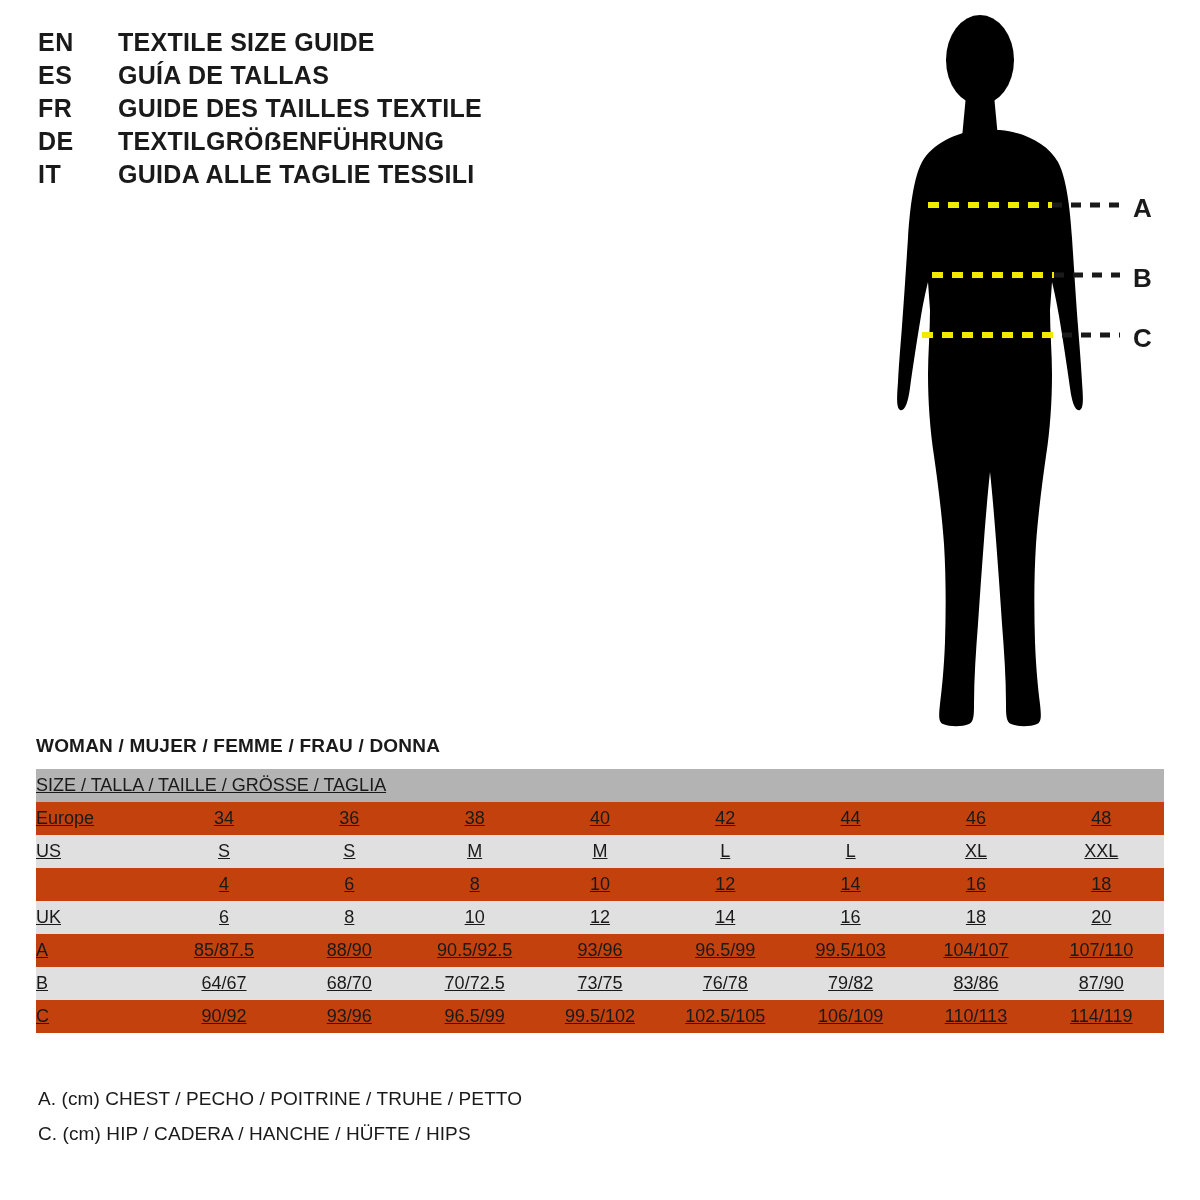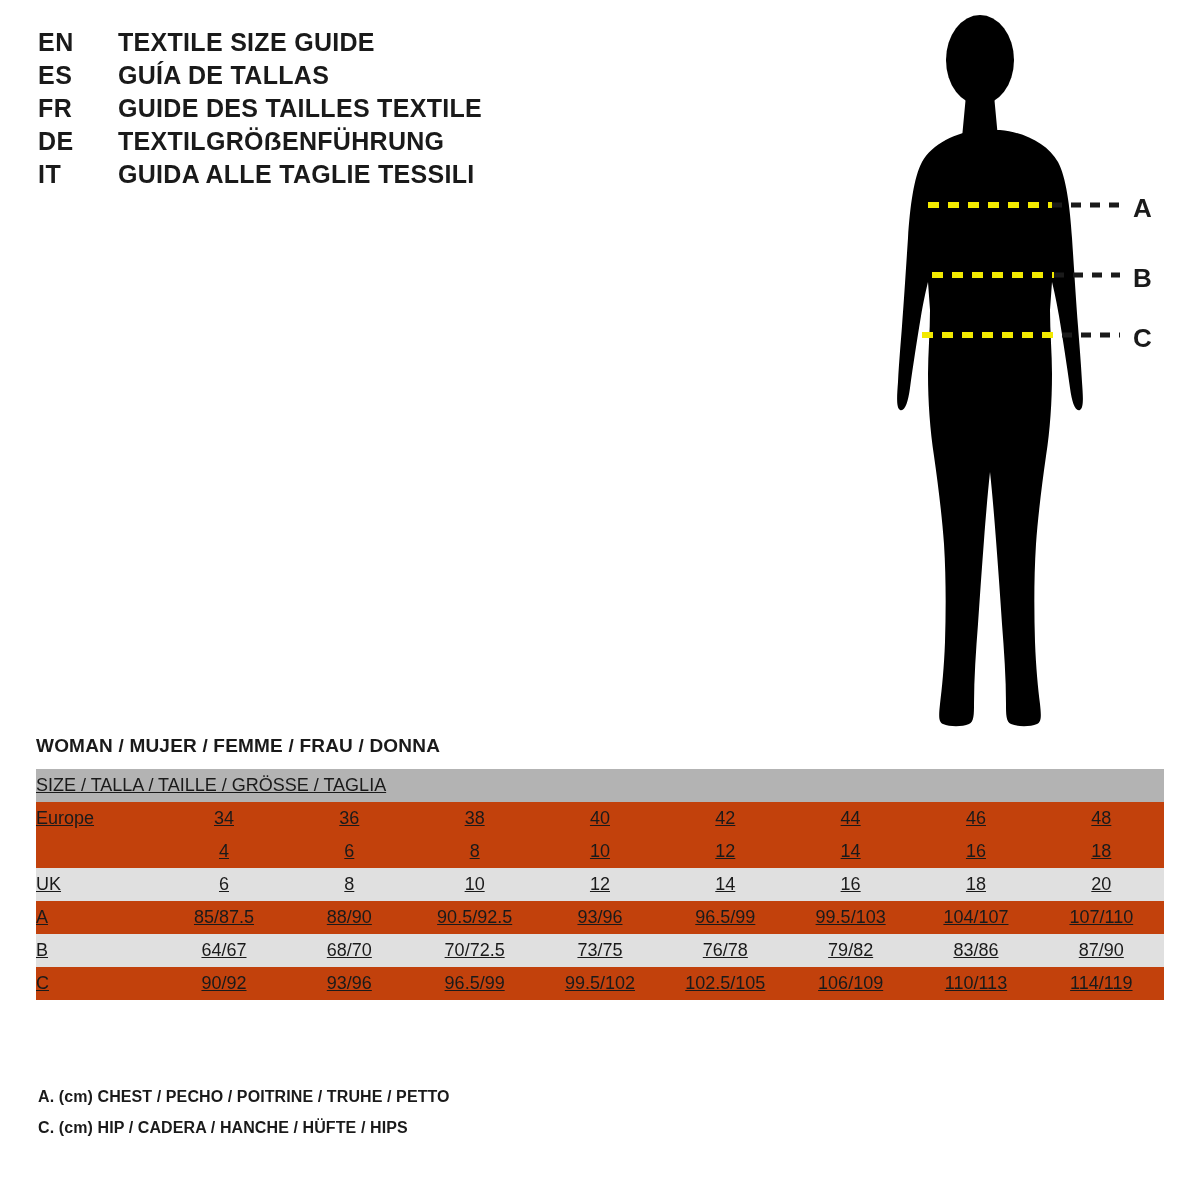--- a/index.html
+++ b/index.html
@@ -108,22 +108,22 @@
   .val-cell { text-align: center; }
 
   
   #legend {
     position: absolute;
     left: 38px;
     top: 1088px;
     width: 700px;
   }
   .legend-line {
-    font-size: 16px;
-    font-weight: bold;
+    font-size: 19px;
+    font-weight: normal;
     color: #1a1a1a;
     margin-bottom: 13px;
     letter-spacing: 0.1px;
   }
 </style>
 </head>
 <body>
 
 <div id="title-block">
   <div class="title-row">
@@ -231,20 +231,31 @@
         <td class="val-cell">34</td>
         <td class="val-cell">36</td>
         <td class="val-cell">38</td>
         <td class="val-cell">40</td>
         <td class="val-cell">42</td>
         <td class="val-cell">44</td>
         <td class="val-cell">46</td>
         <td class="val-cell">48</td>
       </tr>
 
+      <tr class="row-dark">
+        <td class="label-cell">US</td>
+        <td class="val-cell">S</td>
+        <td class="val-cell">S</td>
+        <td class="val-cell">M</td>
+        <td class="val-cell">M</td>
+        <td class="val-cell">L</td>
+        <td class="val-cell">L</td>
+        <td class="val-cell">XL</td>
+        <td class="val-cell">XXL</td>
+      </tr>
 
       <tr class="row-light">
         <td class="label-cell"></td>
         <td class="val-cell">4</td>
         <td class="val-cell">6</td>
         <td class="val-cell">8</td>
         <td class="val-cell">10</td>
         <td class="val-cell">12</td>
         <td class="val-cell">14</td>
         <td class="val-cell">16</td>

